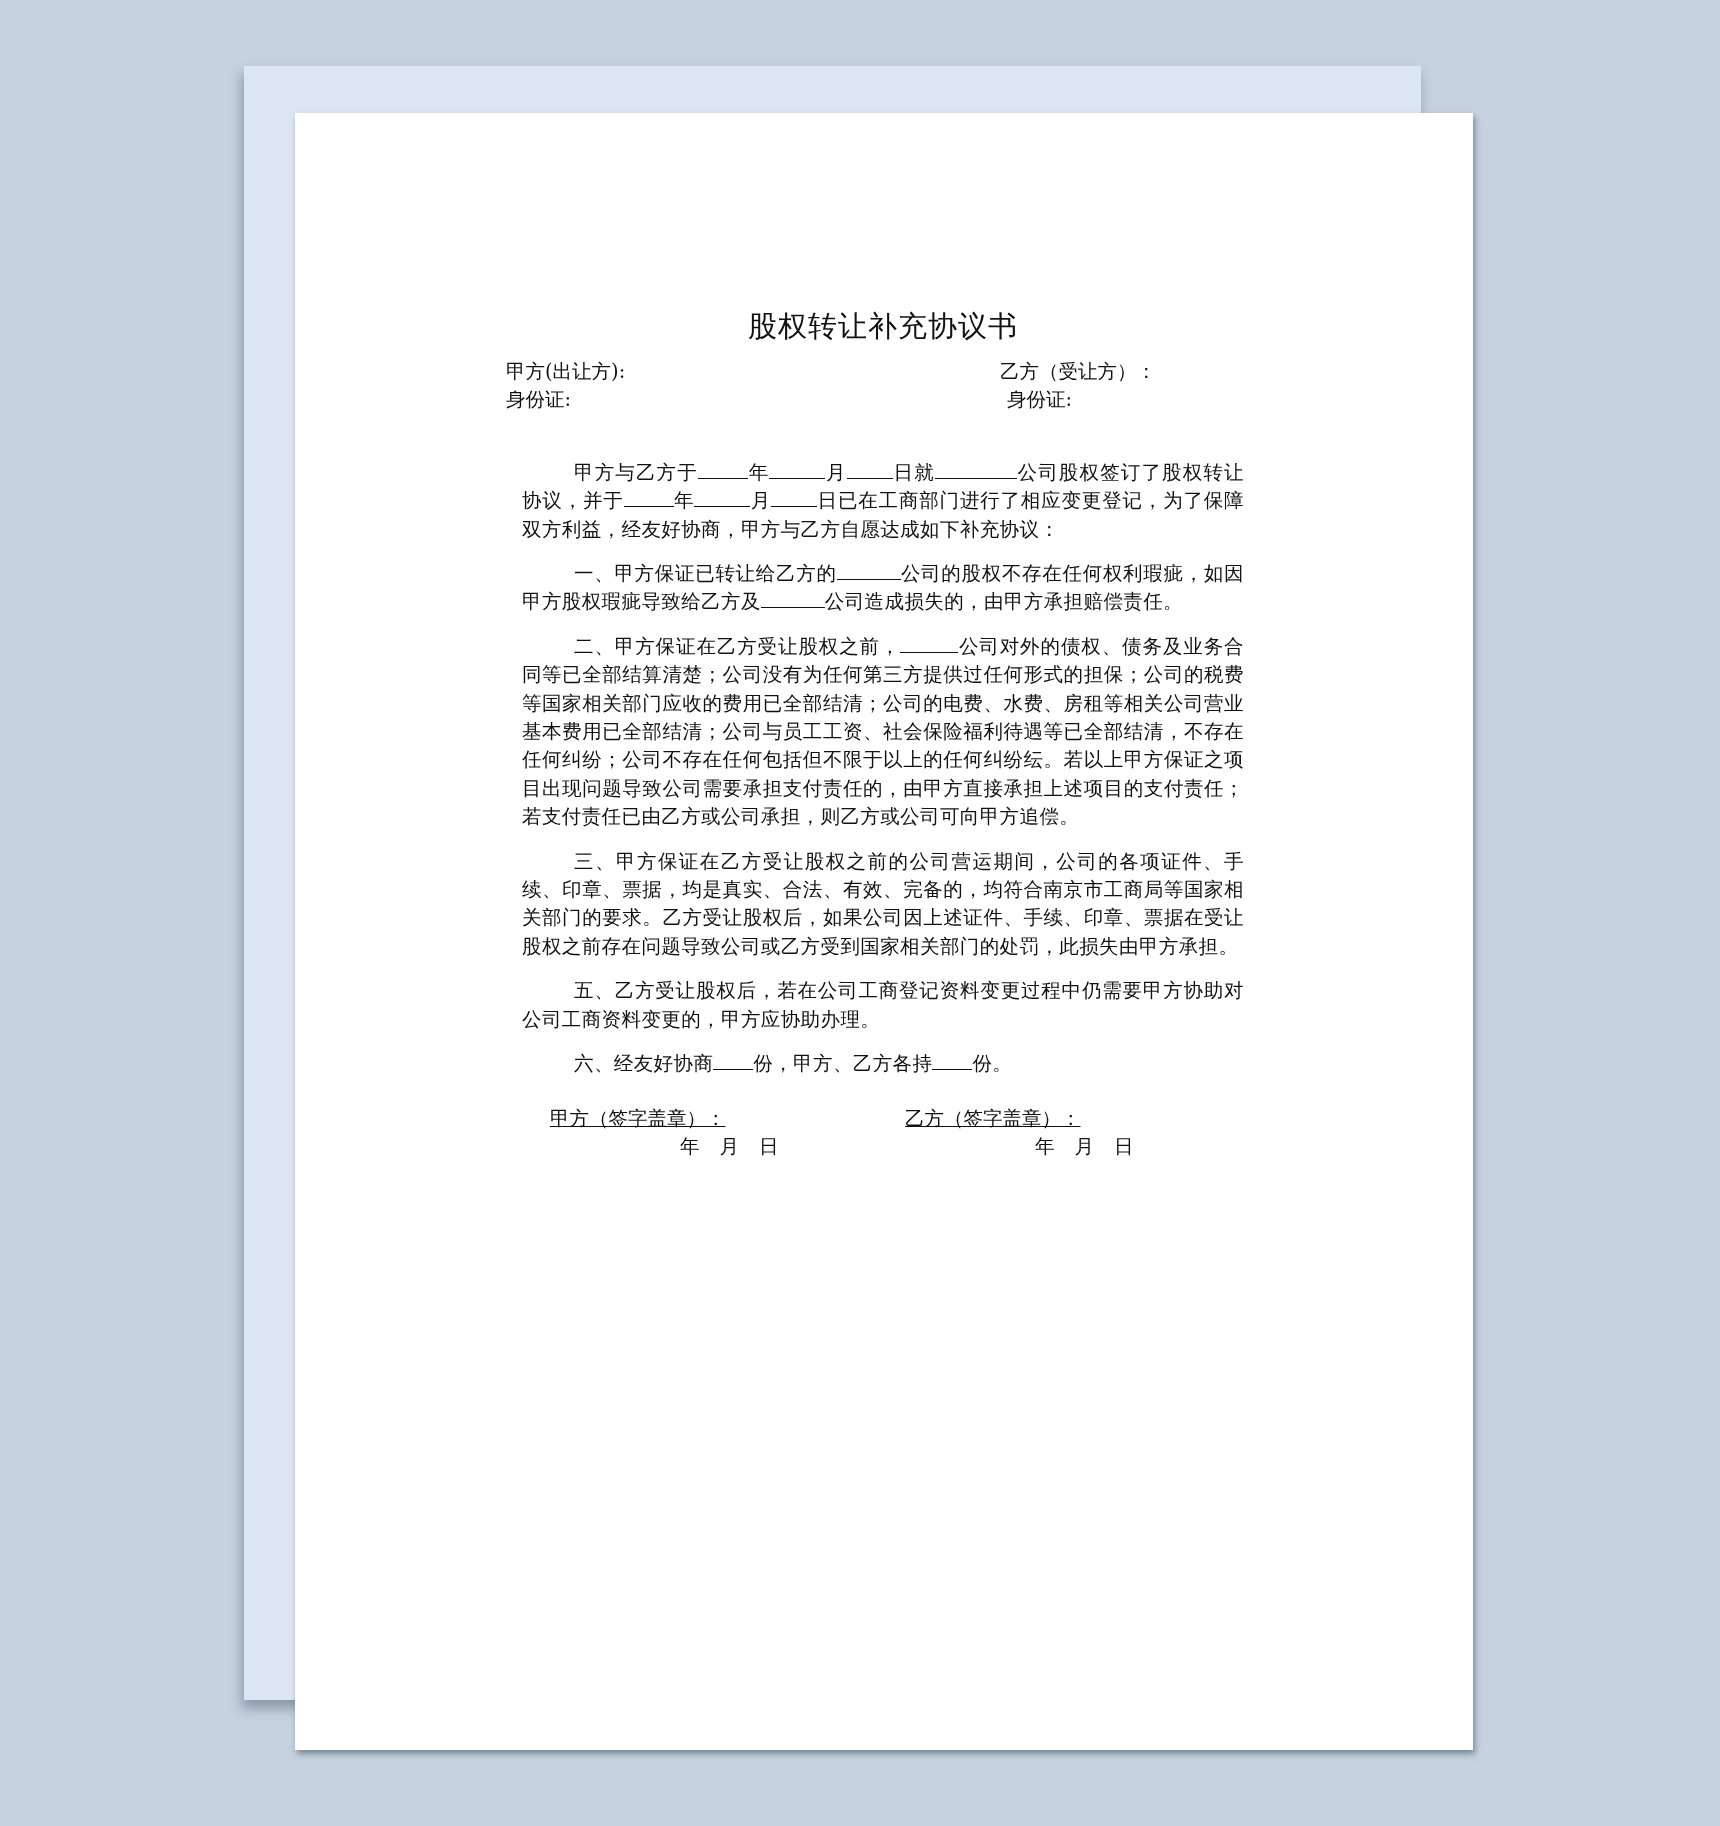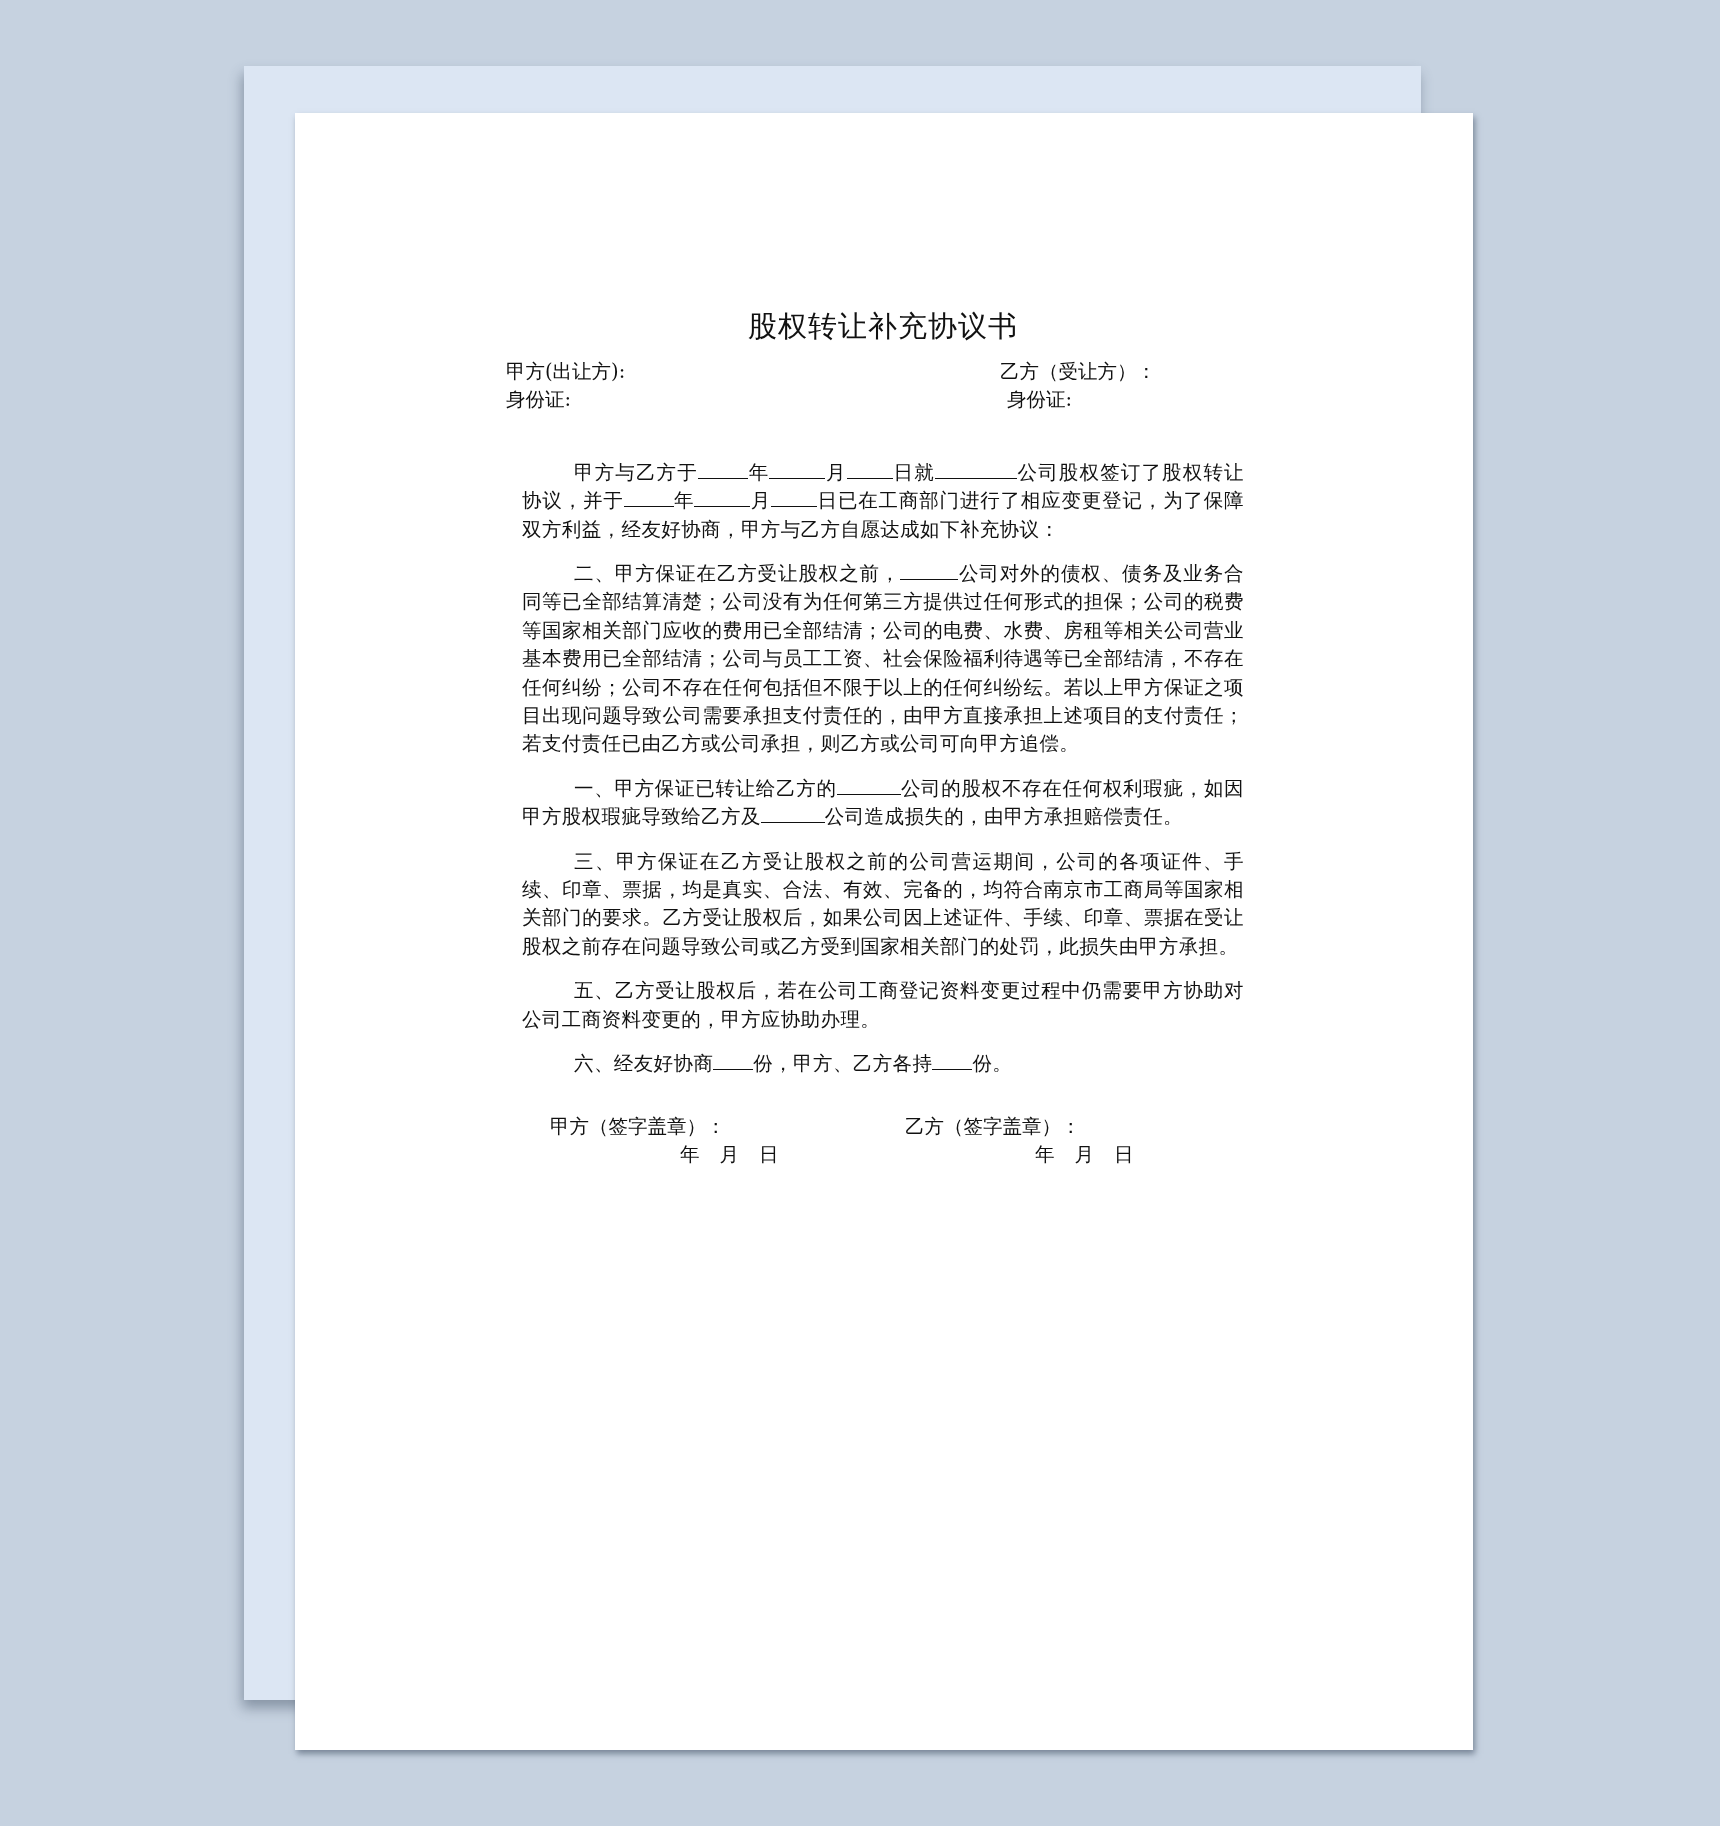--- a/index.html
+++ b/index.html
@@ -32,21 +32,21 @@
   .party-row { display: flex; height: 28.4px; }
   .party-row .left { width: 494px; }
   .party-row .right { flex: 1; }
   .party-row .right.id { padding-left: 7px; }
   .spacer { height: 28px; }
   p.para {
     margin: 16px; text-indent: 52px; text-align: justify;
     letter-spacing: 0.4px;
   }
   .blank { display: inline-block; border-bottom: 1.5px solid #111; height: 18px; vertical-align: baseline; }
-  .sign-block { margin-top: 34px; display: flex; }
+  .sign-block { margin-top: 26px; display: flex; text-decoration: underline; }
   .sign-col { width: 390px; padding-left: 44px; }
   .sign-col.right { padding-left: 0; }
   .date-line { padding-left: 130px; word-spacing: 0; }
   .date-line span { display: inline-block; margin-right: 20px; }
 </style>
 </head>
 <body>
 
 <div class="sheet-back"></div>
 <div class="sheet-front"></div>
@@ -60,23 +60,23 @@
   </div>
   <div class="party-row">
     <div class="left">身份证:</div>
     <div class="right id">身份证:</div>
   </div>
 
   <div class="spacer"></div>
 
   <p class="para"><span>甲方与乙方于</span><span class="blank" style="width:50px"></span><span>年</span><span class="blank" style="width:56px"></span><span>月</span><span class="blank" style="width:46px"></span><span>日就</span><span class="blank" style="width:82px"></span><span>公司股权签订了股权转让协议，并于</span><span class="blank" style="width:50px"></span><span>年</span><span class="blank" style="width:56px"></span><span>月</span><span class="blank" style="width:46px"></span><span>日已在工商部门进行了相应变更登记，为了保障双方利益，经友好协商，甲方与乙方自愿达成如下补充协议：</span></p>
 
+  <p class="para"><span>一、甲方保证已转让给乙方的</span><span class="blank" style="width:64px"></span><span>公司的股权不存在任何权利瑕疵，如因甲方股权瑕疵导致给乙方及</span><span class="blank" style="width:64px"></span><span>公司造成损失的，由甲方承担赔偿责任。</span></p>
+
   <p class="para"><span>二、甲方保证在乙方受让股权之前，</span><span class="blank" style="width:58px"></span><span>公司对外的债权、债务及业务合同等已全部结算清楚；公司没有为任何第三方提供过任何形式的担保；公司的税费等国家相关部门应收的费用已全部结清；公司的电费、水费、房租等相关公司营业基本费用已全部结清；公司与员工工资、社会保险福利待遇等已全部结清，不存在任何纠纷；公司不存在任何包括但不限于以上的任何纠纷纭。若以上甲方保证之项目出现问题导致公司需要承担支付责任的，由甲方直接承担上述项目的支付责任；若支付责任已由乙方或公司承担，则乙方或公司可向甲方追偿。</span></p>
-
-  <p class="para"><span>一、甲方保证已转让给乙方的</span><span class="blank" style="width:64px"></span><span>公司的股权不存在任何权利瑕疵，如因甲方股权瑕疵导致给乙方及</span><span class="blank" style="width:64px"></span><span>公司造成损失的，由甲方承担赔偿责任。</span></p>
 
   <p class="para">三、甲方保证在乙方受让股权之前的公司营运期间，公司的各项证件、手续、印章、票据，均是真实、合法、有效、完备的，均符合南京市工商局等国家相关部门的要求。乙方受让股权后，如果公司因上述证件、手续、印章、票据在受让股权之前存在问题导致公司或乙方受到国家相关部门的处罚，此损失由甲方承担。</p>
 
 
   <p class="para">五、乙方受让股权后，若在公司工商登记资料变更过程中仍需要甲方协助对公司工商资料变更的，甲方应协助办理。</p>
 
   <p class="para"><span>六、经友好协商</span><span class="blank" style="width:40px"></span><span>份，甲方、乙方各持</span><span class="blank" style="width:40px"></span><span>份。</span></p>
 
 
   <div class="sign-block">

